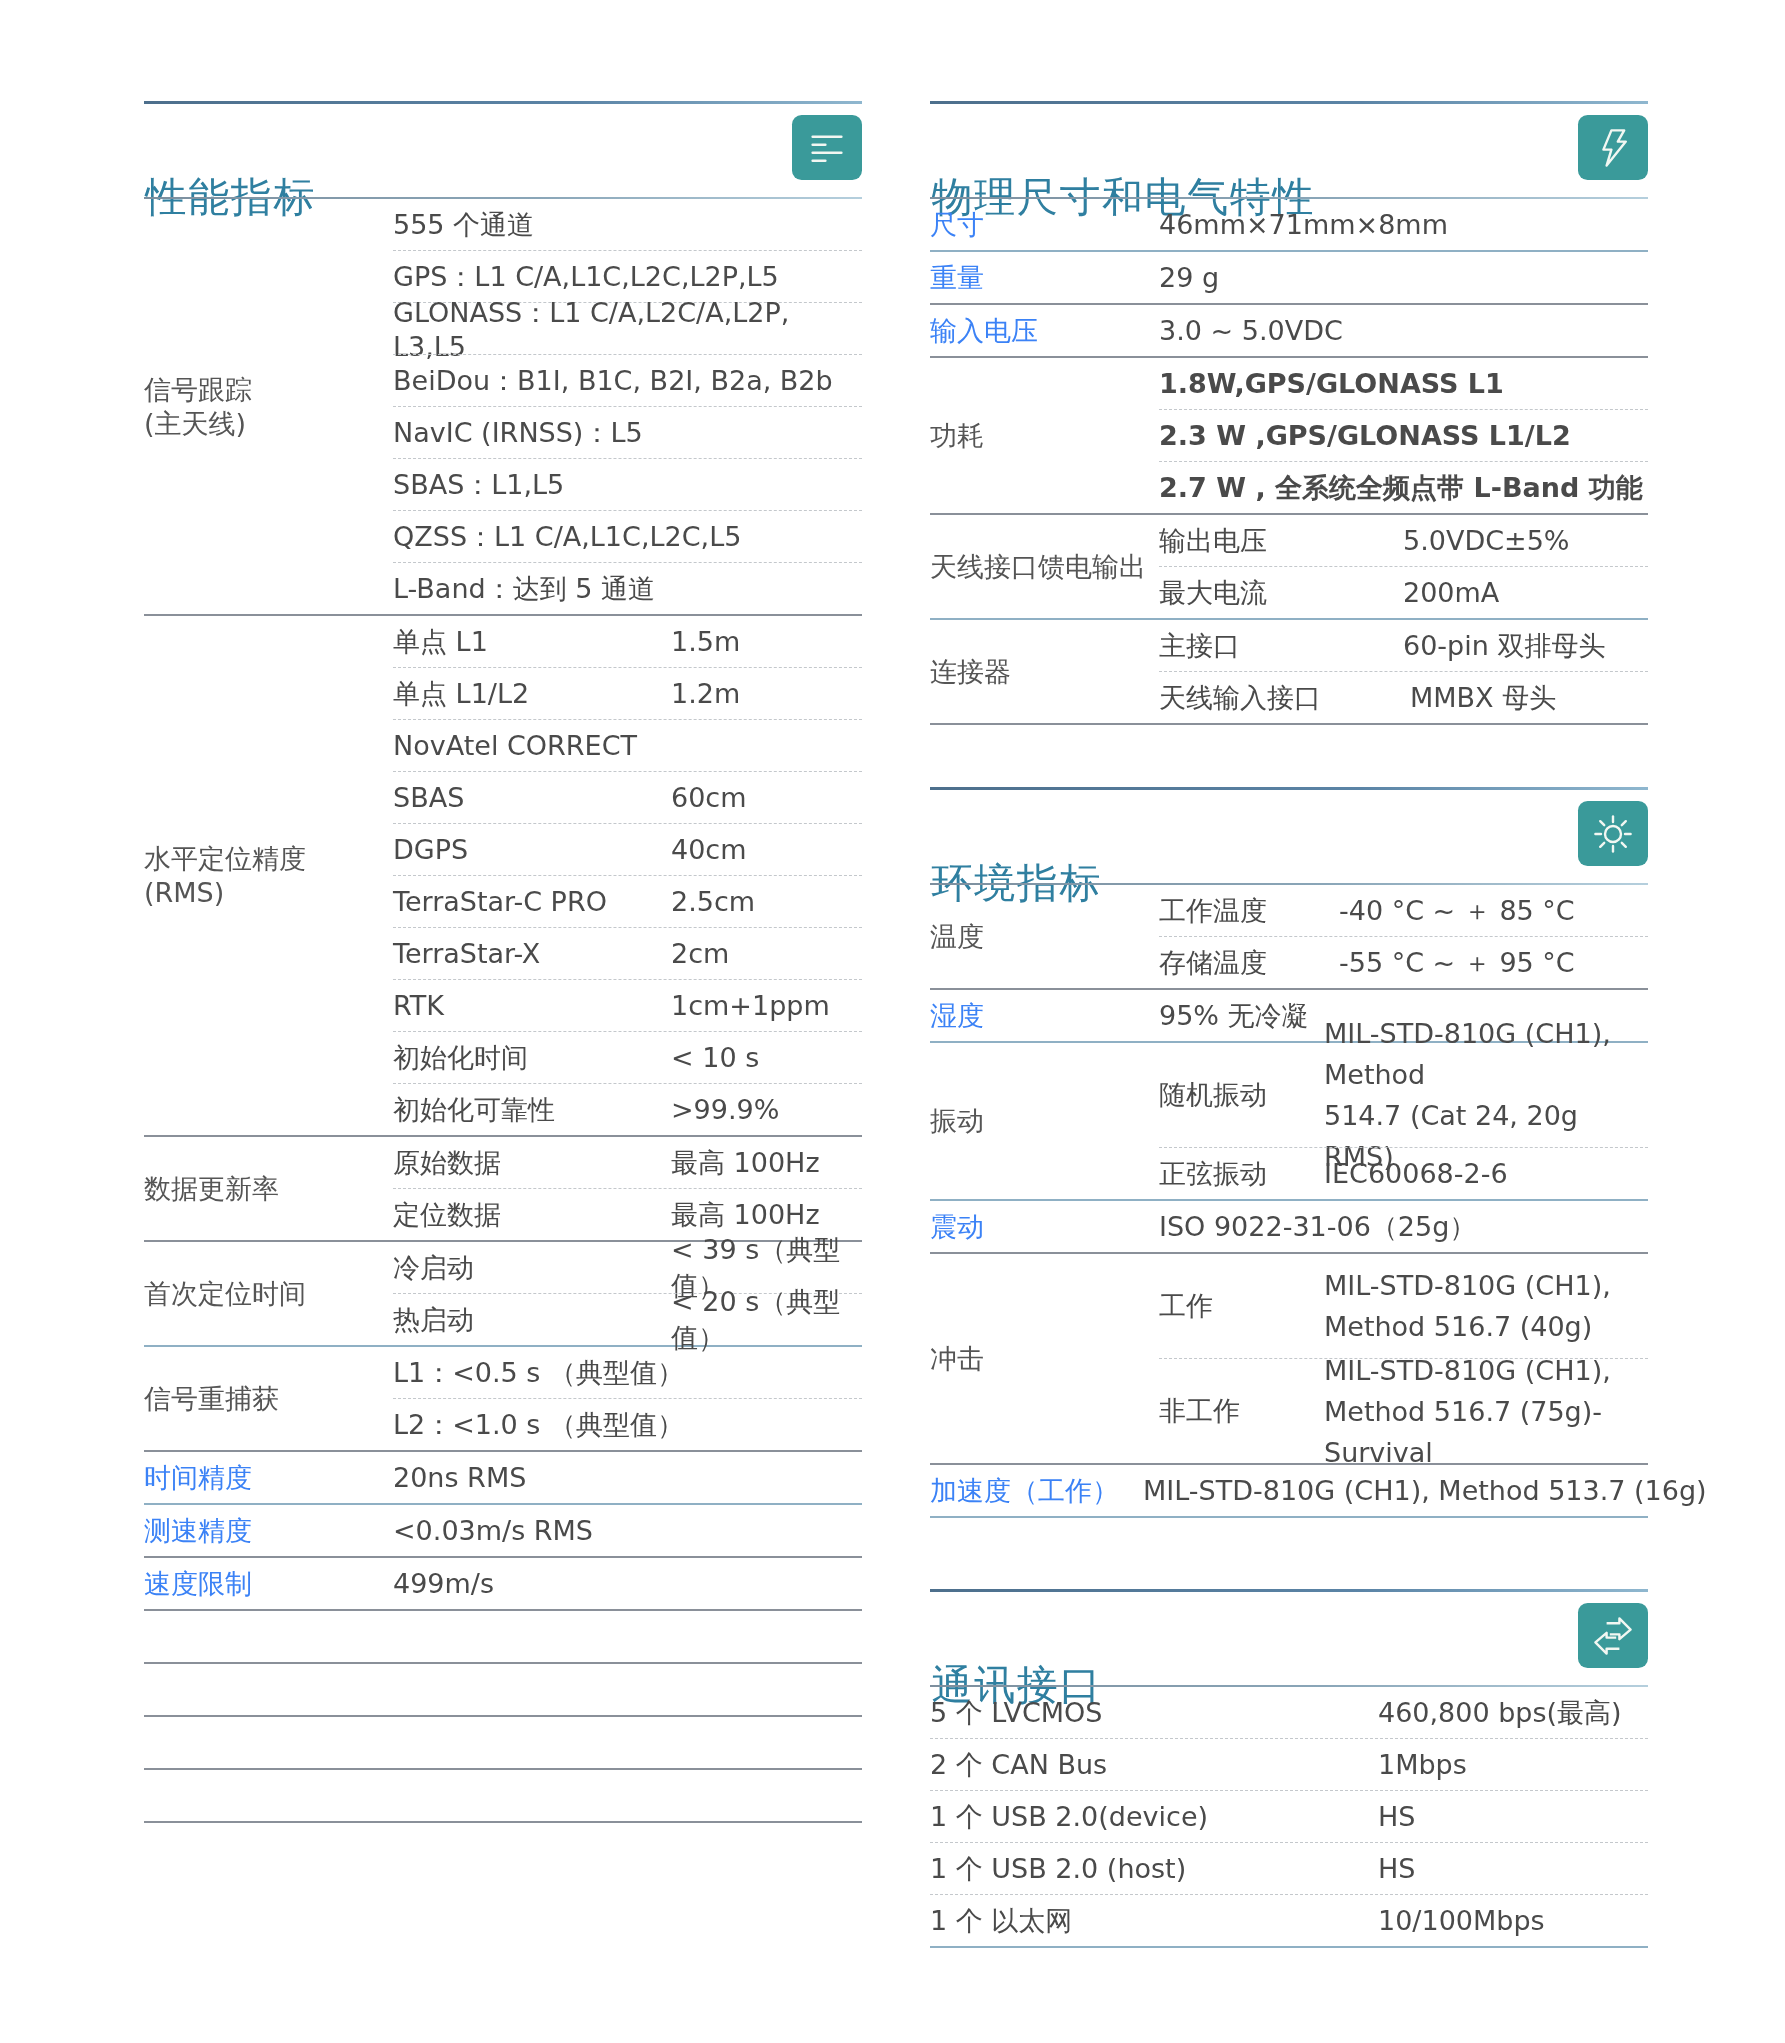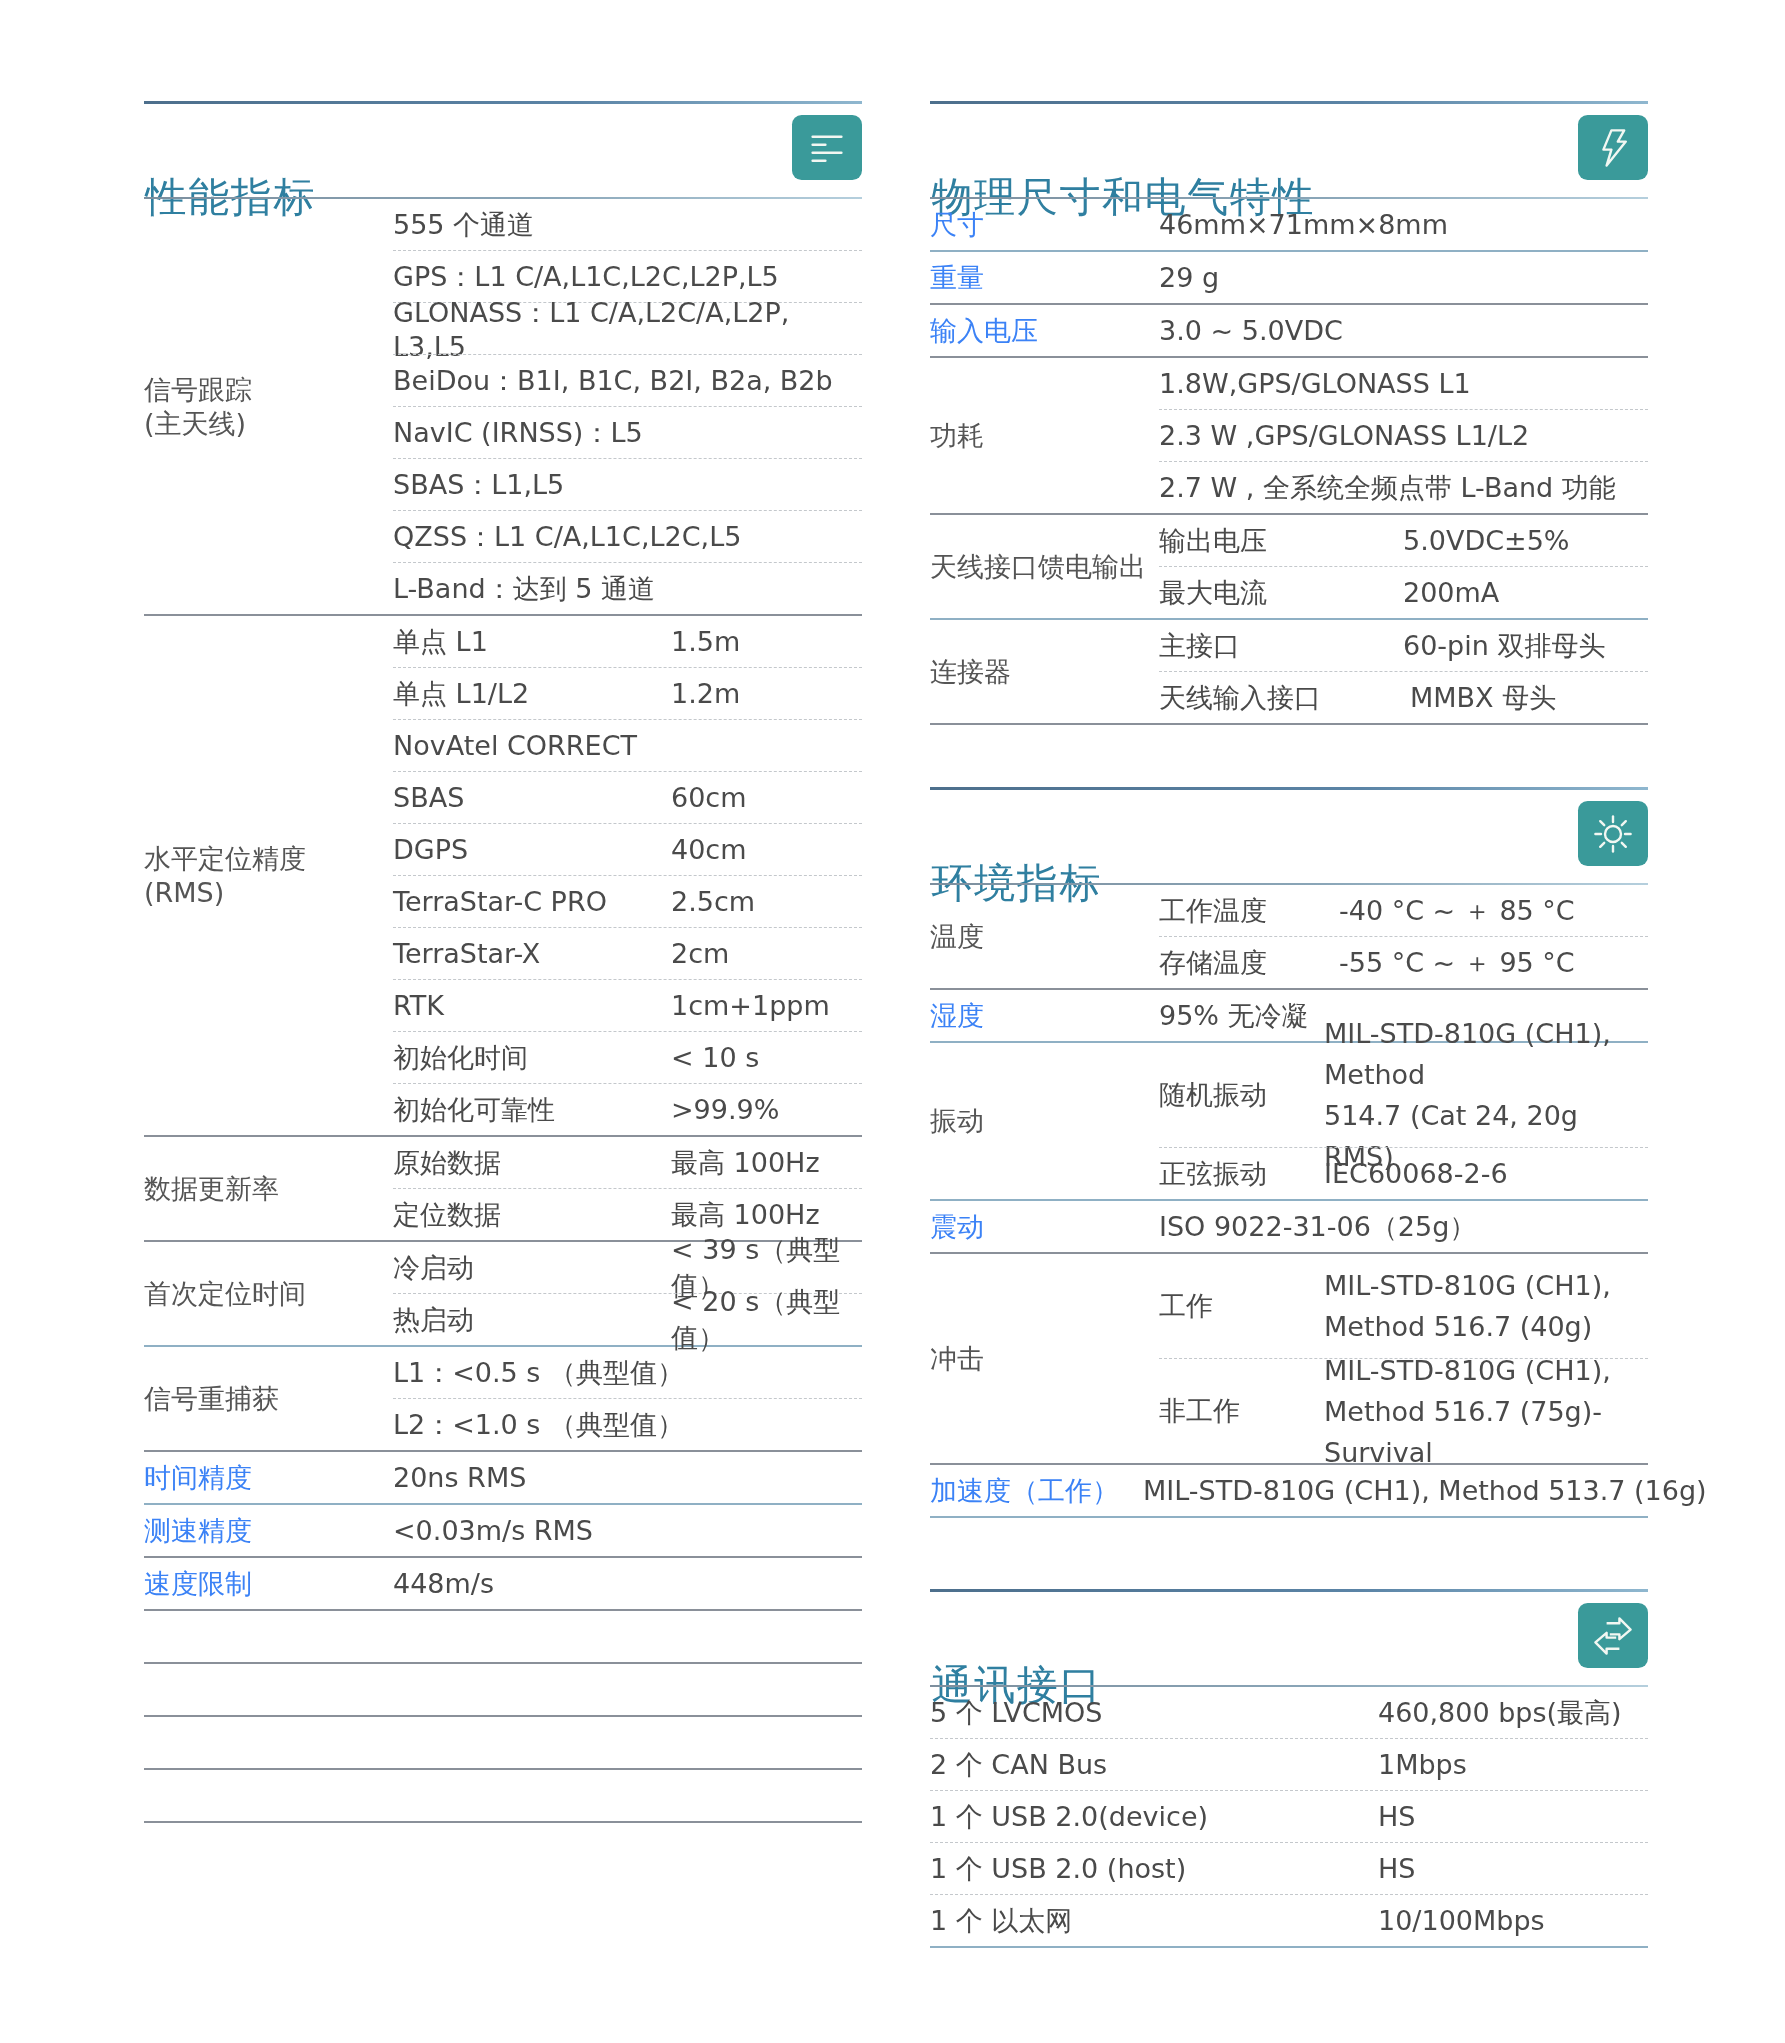--- a/index.html
+++ b/index.html
@@ -173,21 +173,21 @@
       <div class="solo-row" style="border-bottom-color:#8fb0c4">
         <span class="k">时间精度</span>
         <span class="v" style="left:249px">20ns RMS</span>
       </div>
       <div class="solo-row">
         <span class="k">测速精度</span>
         <span class="v" style="left:249px">&lt;0.03m/s RMS</span>
       </div>
       <div class="solo-row">
         <span class="k">速度限制</span>
-        <span class="v" style="left:249px">448m/s</span>
+        <span class="v" style="left:249px">499m/s</span>
       </div>
       <div class="solo-row"></div>
       <div class="solo-row"></div>
       <div class="solo-row"></div>
       <div class="solo-row"></div>
     </div>
   </section>
 </div>
 
 <div class="col col-right">
@@ -209,21 +209,21 @@
       <div class="solo-row">
         <span class="k">重量</span>
         <span class="v" style="left:229px">29 g</span>
       </div>
       <div class="solo-row">
         <span class="k">输入电压</span>
         <span class="v" style="left:229px">3.0 ~ 5.0VDC</span>
       </div>
       <div class="grp">
         <div class="glabel">功耗</div>
-        <div style="margin-left:229px;">
+        <div style="margin-left:229px;font-weight:bold;">
           <div class="sub">
               <span class="k">1.8W,GPS/GLONASS L1</span>
             </div>
           <div class="sub">
               <span class="k">2.3 W ,GPS/GLONASS L1/L2</span>
             </div>
           <div class="sub">
               <span class="k">2.7 W , 全系统全频点带 L-Band 功能</span>
             </div>
         </div>

